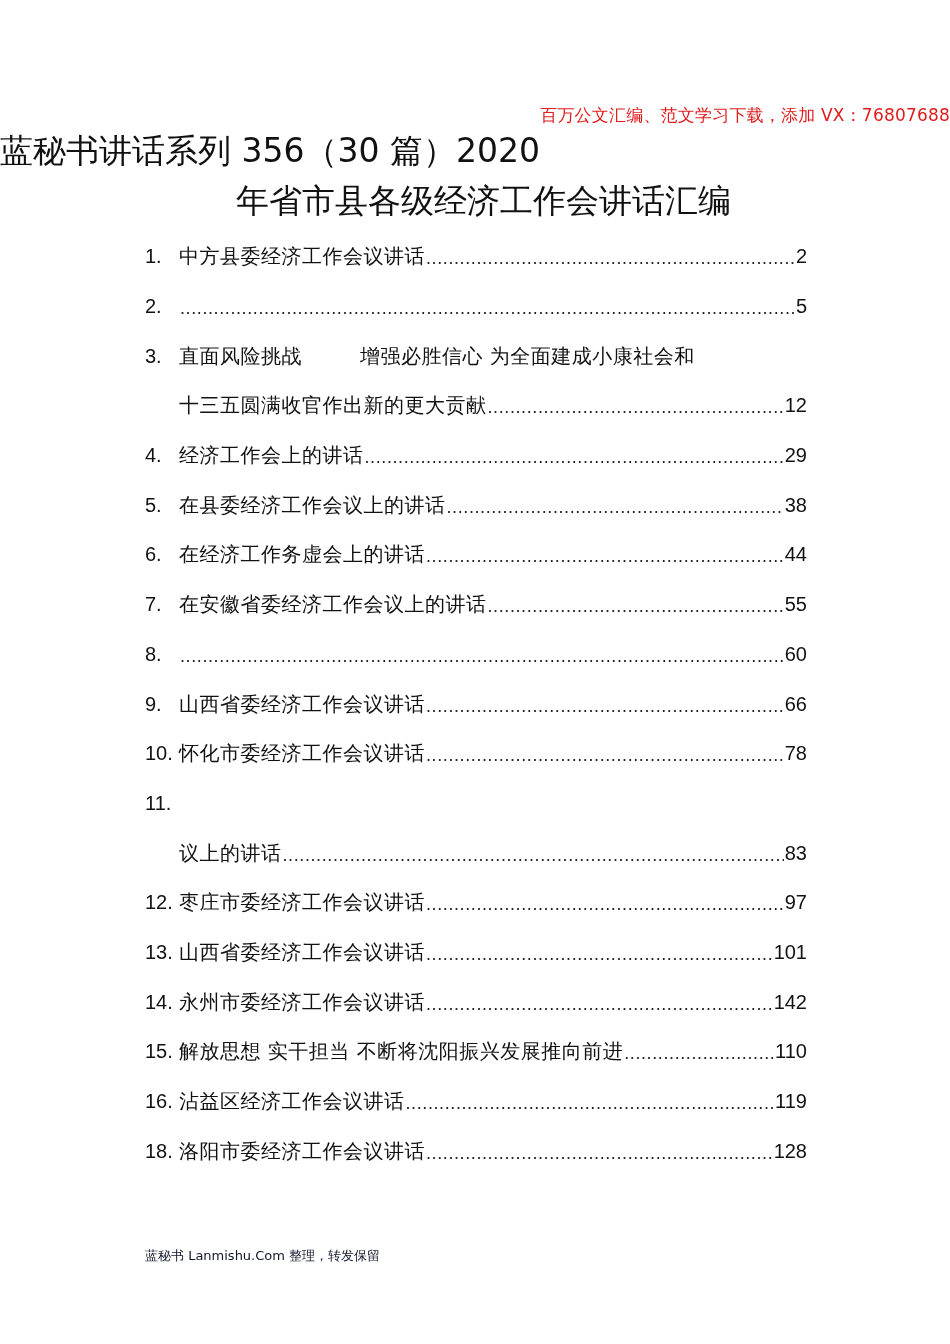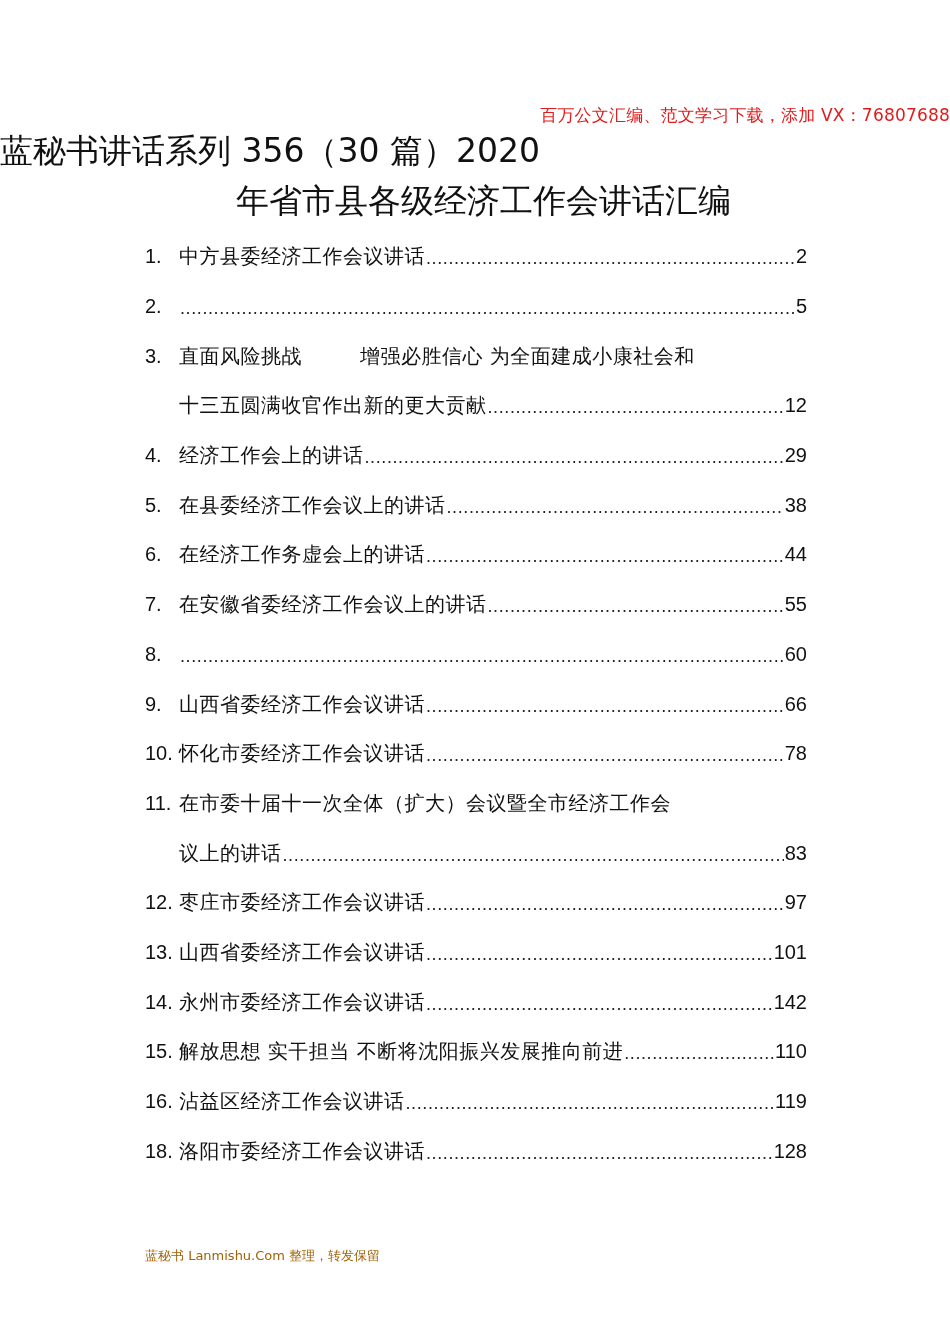--- a/index.html
+++ b/index.html
@@ -81,21 +81,21 @@
       font-size: 20px;
       text-align: right;
     }
     .indent { padding-left: 34px; }
     .gap { display: inline-block; }
     .footer {
       position: absolute;
       top: 1247px;
       left: 145px;
       font-size: 13px;
-      color: #a16207;
+      color: #0f172a;
     }
   </style>
 </head>
 <body>
 
 <div class="promo">百万公文汇编、范文学习下载，添加 VX：76807688</div>
 
 <div class="title line1">蓝秘书讲话系列 356（30 篇）2020</div>
 <div class="title line2">年省市县各级经济工作会讲话汇编</div>
 
@@ -169,21 +169,20 @@
 
   <div class="toc-line">
     <span class="toc-num">10.</span>
     <span class="toc-title">怀化市委经济工作会议讲话</span>
     <span class="toc-dots"></span>
     <span class="toc-page">78</span>
   </div>
 
   <div class="toc-line">
     <span class="toc-num">11.</span>
-    <span class="toc-title">在市委十届十一次全体（扩大）会议暨全市经济工作会</span>
   </div>
   <div class="toc-line indent">
     <span class="toc-title">议上的讲话</span>
     <span class="toc-dots"></span>
     <span class="toc-page">83</span>
   </div>
 
   <div class="toc-line">
     <span class="toc-num">12.</span>
     <span class="toc-title">枣庄市委经济工作会议讲话</span>

